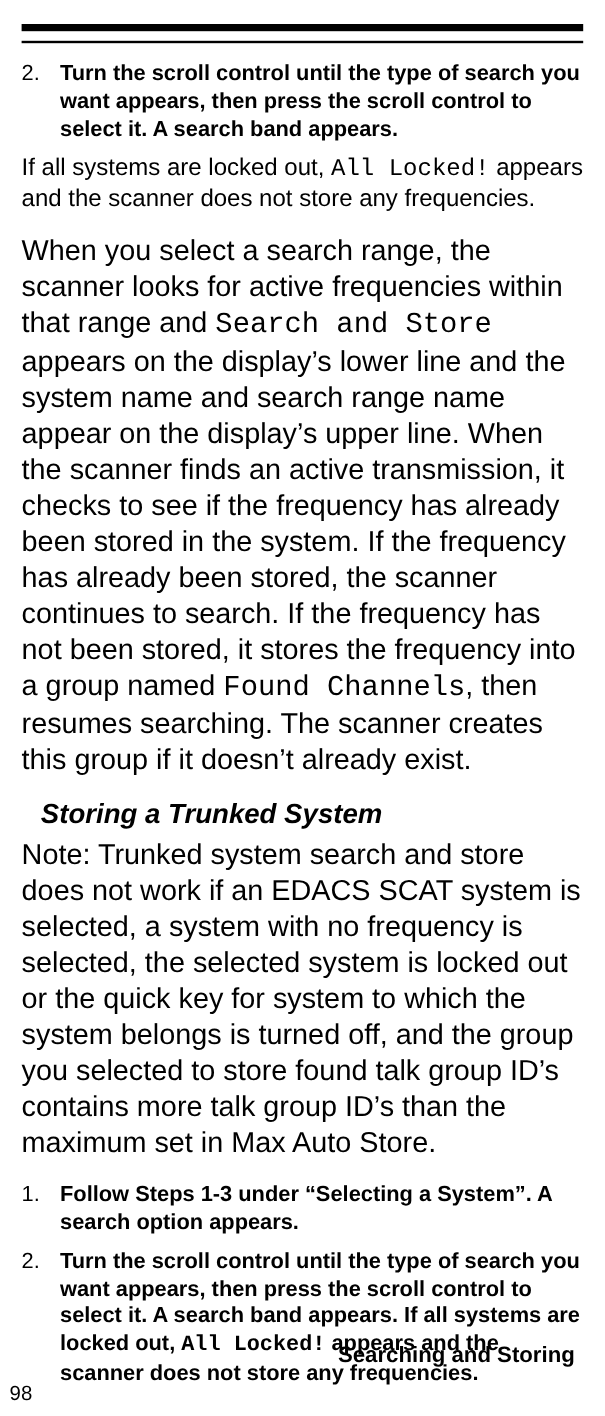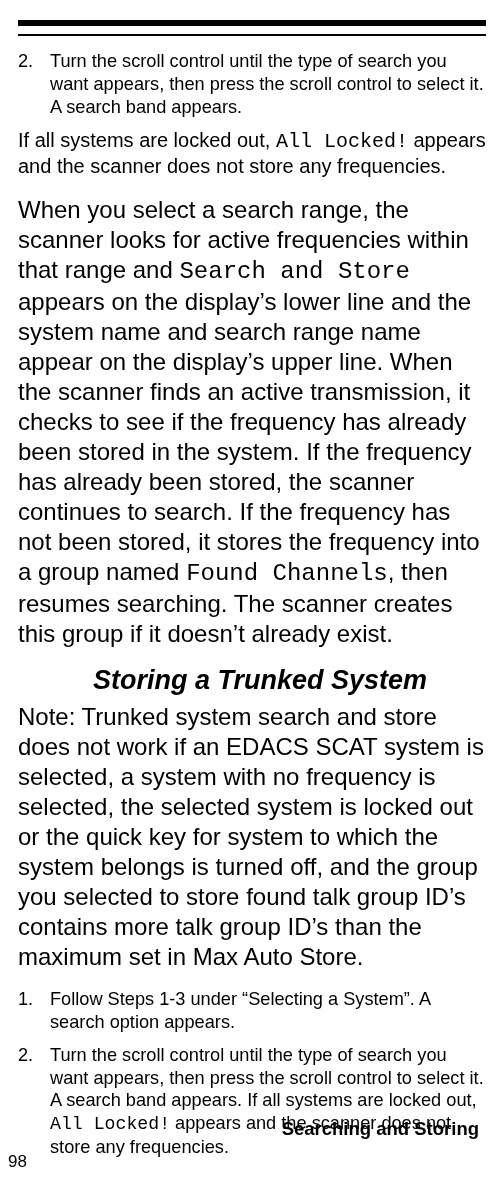--- a/index.html
+++ b/index.html
@@ -30,37 +30,37 @@
     display: flex;
     margin-bottom: 10px;
     font-size: 18.2px;
     line-height: 1.25;
   }
   .ol-num {
     flex: 0 0 32px;
   }
   .ol-body {
     flex: 1;
+    font-weight: bold;
   }
   .ol-sub {
     margin-bottom: 16px;
     font-size: 20px;
     line-height: 1.25;
   }
   .para {
     font-size: 24px;
     line-height: 1.25;
     margin-bottom: 16px;
   }
   .heading {
-    font-size: 27px;
+    font-size: 23px;
     font-weight: bold;
     font-style: italic;
     margin: 4px 0 6px 16px;
-    text-align: center;
   }
   .mono {
     font-family: "Courier New", Courier, monospace;
   }
   .footer-title {
     position: absolute;
     right: 25px;
     bottom: 40px;
     font-weight: bold;
     font-size: 18.5px;

